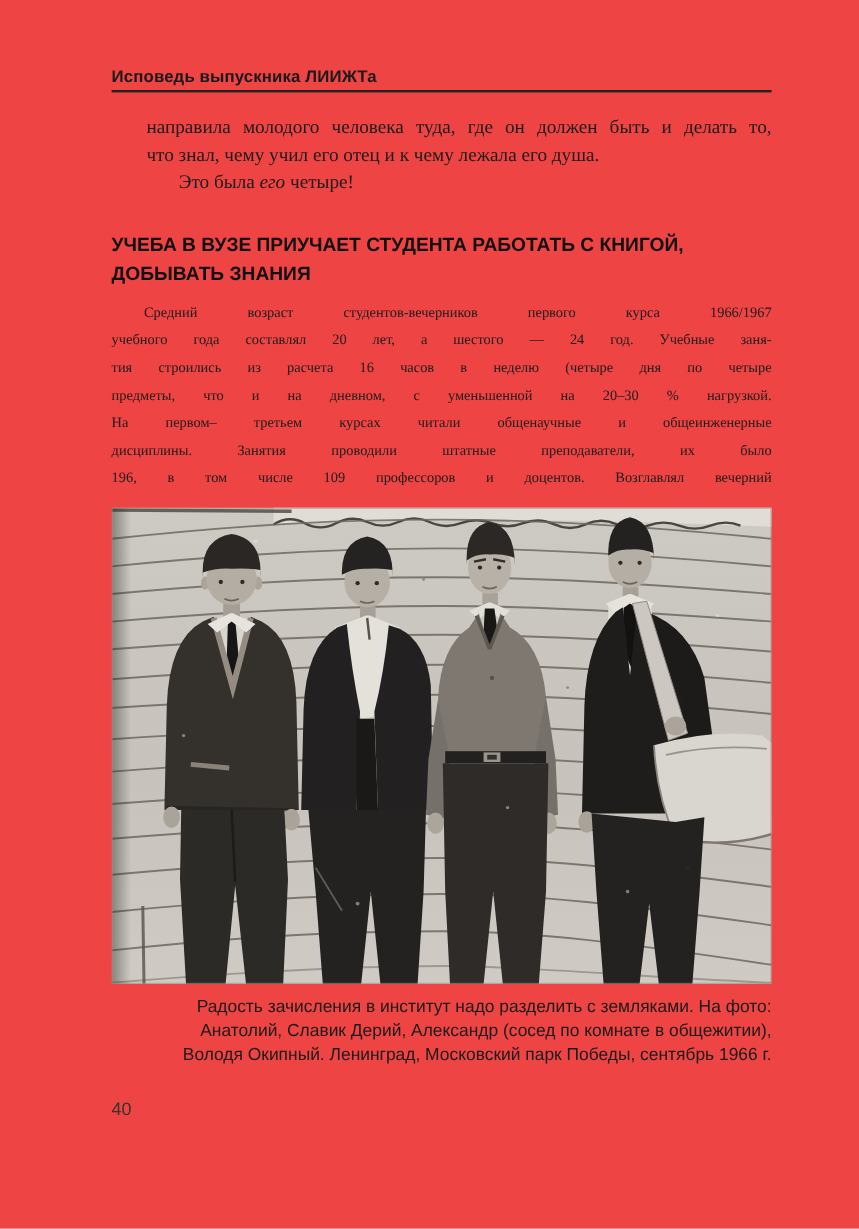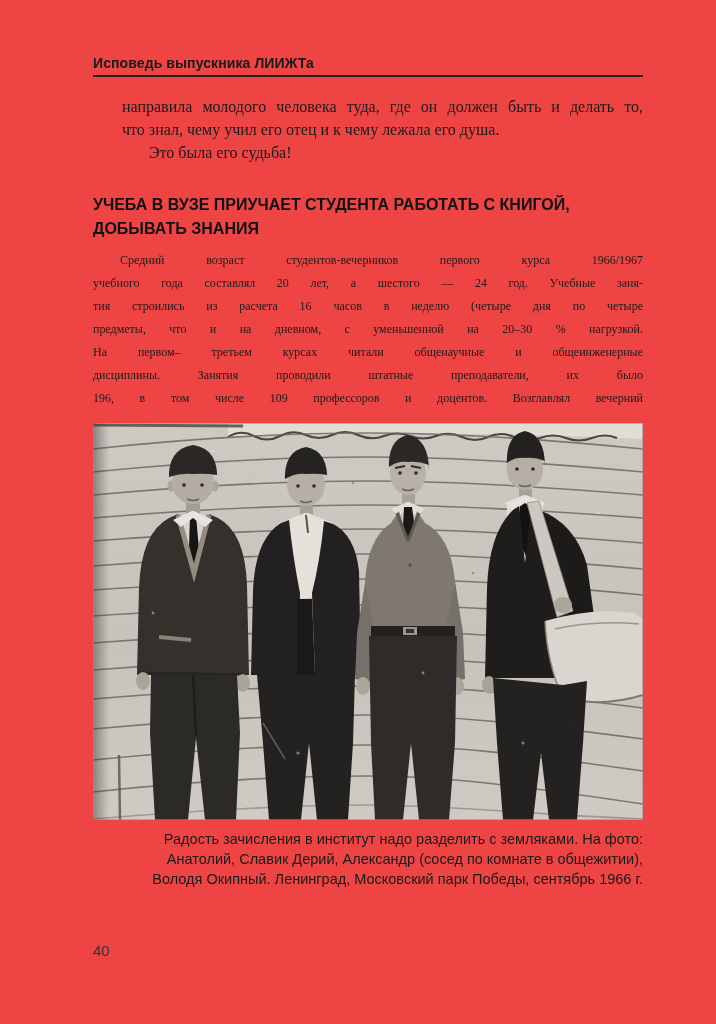--- a/index.html
+++ b/index.html
@@ -11,50 +11,50 @@
   .running-head{
     font-family:"Liberation Sans", sans-serif;font-weight:bold;
     font-size:14px;line-height:16px;color:#1a1a1a;
     padding-bottom:4px;border-bottom:2px solid #222;
     letter-spacing:.1px;white-space:nowrap;
   }
   .intro{margin-top:18px;font-size:16px;line-height:23px;margin-left:29px;}
   .tline{white-space:nowrap;}
   .jline{text-align:justify;text-align-last:justify;}
   .indent{text-indent:27px;}
-  .em-it{}
+  .em-it{font-style:italic;}
   .section-heading{
     margin-top:29px;font-family:"Liberation Sans", sans-serif;font-weight:bold;
     font-size:16px;line-height:24px;color:#111;text-align:left;
   }
   .section-heading .hline{white-space:nowrap;}
   .body-par{margin-top:8px;font-size:12px;line-height:23px;}
   .photo-wrap{margin-top:13px;width:550px;height:397px;}
   .photo-wrap svg{display:block;}
   .caption{
     margin-top:9px;font-family:"Liberation Sans", sans-serif;
     font-size:14.5px;line-height:20px;color:#1a1a1a;text-align:right;
   }
   .page-number{
-    position:absolute;left:93px;top:942px;
+    position:absolute;left:93px;top:916px;
     font-family:"Liberation Sans", sans-serif;font-size:15px;color:#333;
   }
 </style>
 </head>
 <body>
 
 <div class="page">
   <div class="content">
 
     <div class="running-head">Исповедь выпускника ЛИИЖТа</div>
 
     <div class="intro">
       <div class="tline jline">направила молодого человека туда, где он должен быть и делать то,</div>
       <div class="tline">что знал, чему учил его отец и к чему лежала его душа.</div>
-      <div class="tline indent"><span>Это была </span><span class="em-it">его</span><span> судьба!</span></div>
+      <div class="tline indent"><span>Это была </span><span class="em-it">его</span><span> четыре!</span></div>
     </div>
 
     <div class="section-heading">
       <div class="hline">УЧЕБА В ВУЗЕ ПРИУЧАЕТ СТУДЕНТА РАБОТАТЬ С КНИГОЙ,</div>
       <div class="hline">ДОБЫВАТЬ ЗНАНИЯ</div>
     </div>
 
     <div class="body-par">
       <div class="tline jline indent">Средний возраст студентов-вечерников первого курса 1966/1967</div>
       <div class="tline jline">учебного года составлял 20 лет, а шестого — 24 год. Учебные заня-</div>

